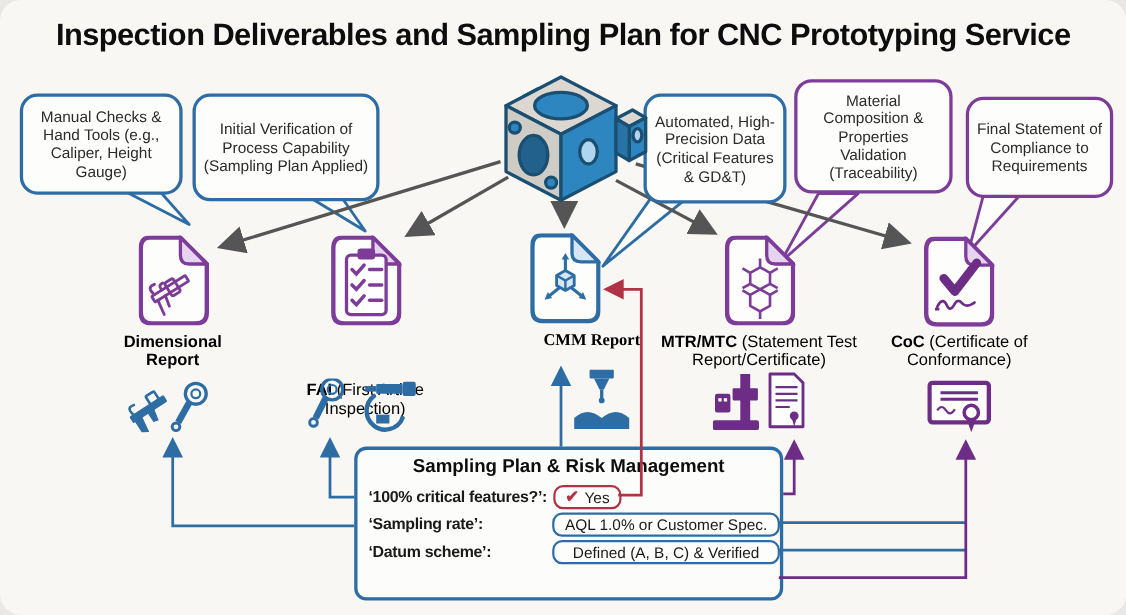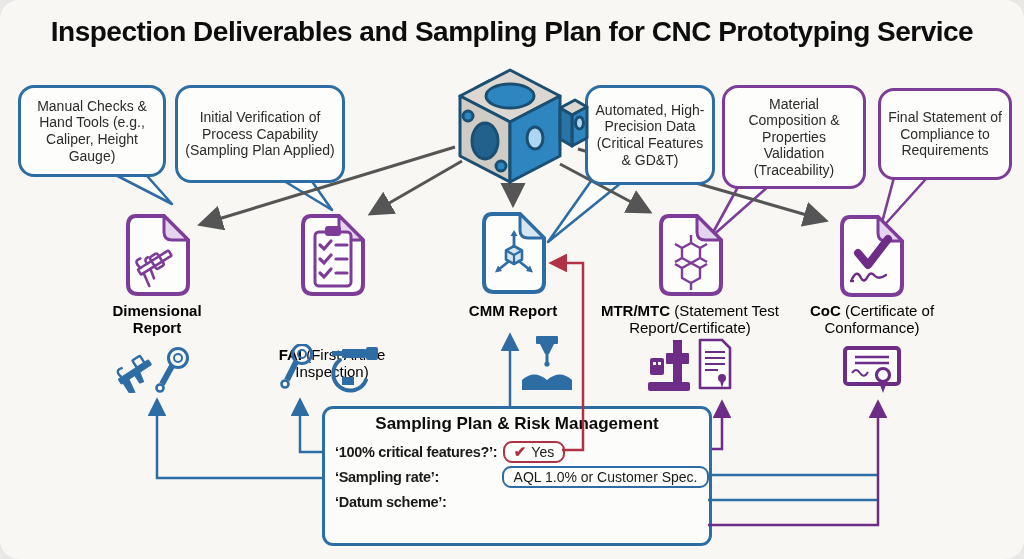--- a/index.html
+++ b/index.html
@@ -62,21 +62,21 @@
 
   <div class="bubble" style="left:18px;top:85px;width:148px;height:92px;">
       <span>Manual Checks &amp; Hand Tools (e.g., Caliper, Height Gauge)</span>
     </div>
   <div class="bubble" style="left:175px;top:85px;width:170px;height:98px;">
       <span>Initial Verification of Process Capability (Sampling Plan Applied)</span>
     </div>
   <div class="bubble" style="left:585px;top:85px;width:130px;height:100px;">
       <span>Automated, High-Precision Data (Critical Features &amp; GD&amp;T)</span>
     </div>
-  <div class="bubble purple" style="left:722px;top:85px;width:144px;height:104px;justify-content:flex-end;">
+  <div class="bubble purple" style="left:722px;top:72px;width:144px;height:104px;justify-content:flex-end;">
       <span>Material Composition &amp; Properties Validation (Traceability)</span>
     </div>
   <div class="bubble purple" style="left:878px;top:88px;width:134px;height:92px;">
       <span>Final Statement of Compliance to Requirements</span>
     </div>
 
   <svg class="art" style="left:415px;top:56px;" width="178" height="130" viewBox="0 0 178 130">
     <g stroke="#1b4f72" stroke-width="3" stroke-linejoin="round">
       <polygon points="45,40 95,14 145,40 95,66" fill="#dcd8d1"></polygon>
       <ellipse cx="95" cy="40" rx="24" ry="12" fill="#2e86c1"></ellipse>
@@ -128,21 +128,21 @@
       <line x1="32" y1="33" x2="32" y2="22"></line>
         <polygon points="32,18 28.5,24 35.5,24" fill="#2e6da4" stroke="none"></polygon>
       <line x1="26" y1="50" x2="16" y2="58"></line>
         <polygon points="13,60.5 20,59 16,53.5" fill="#2e6da4" stroke="none"></polygon>
       <line x1="38" y1="50" x2="48" y2="58"></line>
         <polygon points="51,60.5 44,59 48,53.5" fill="#2e6da4" stroke="none"></polygon>
     </g>
     <polygon points="32,34 40,38.5 40,47.5 32,52 24,47.5 24,38.5" fill="#d6e6f5" stroke="#2e6da4" stroke-width="2.6" stroke-linejoin="round"></polygon>
     <path d="M24,38.5 L32,43 L40,38.5 M32,43 V52" fill="none" stroke="#2e6da4" stroke-width="2.2"></path>
   </svg>
-  <div class="doc-label" style="left:438px;top:302px;width:150px;"><b>CMM Report</b><span></span></div>
+  <div class="doc-label" style="left:463px;top:302px;width:150px;font-family:Liberation Serif, serif;"><b>CMM Report</b><span></span></div>
 
   <svg class="art" style="left:659px;top:214px;" width="64" height="82" viewBox="0 0 64 82">
     <path d="M10,2 H38 L62,26 V70 Q62,80 52,80 H12 Q2,80 2,70 V12 Q2,2 10,2 Z" fill="#fdfdfc" stroke="#7d3c98" stroke-width="4"></path>
     <path d="M38,2 V18 Q38,26 46,26 H62 Z" fill="#e6d3f0" stroke="#7d3c98" stroke-width="3"></path>
     <g stroke="#7d3c98" stroke-width="2.4" fill="none" stroke-linejoin="round">
       <polygon points="32,29 41,34 41,44 32,49 23,44 23,34"></polygon>
       <polygon points="32,49 41,54 41,64 32,69 23,64 23,54"></polygon>
       <line x1="32" y1="29" x2="32" y2="21"></line>
         <line x1="41" y1="34" x2="48" y2="30"></line>
         <line x1="23" y1="34" x2="16" y2="30"></line>
@@ -244,20 +244,23 @@
         </span>
     </div>
     <div class="prow">
       <span class="plabel">‘Sampling rate’:</span>
       <span class="vbox full">
           <span>AQL 1.0% or Customer Spec.</span>
         </span>
     </div>
     <div class="prow">
       <span class="plabel">‘Datum scheme’:</span>
+      <span class="vbox full">
+          <span>Defined (A, B, C) &amp; Verified</span>
+        </span>
     </div>
   </div>
 
   <svg id="layer-front" class="layer" width="1024" height="559">
     <defs>
       <marker id="mBlue" viewBox="0 0 10 10" refX="8" refY="5" markerWidth="7.5" markerHeight="7.5" orient="auto-start-reverse">
         <path d="M0,0 L10,5 L0,10 z" fill="#2e6da4"></path>
       </marker>
       <marker id="mPurple" viewBox="0 0 10 10" refX="8" refY="5" markerWidth="7.5" markerHeight="7.5" orient="auto-start-reverse">
         <path d="M0,0 L10,5 L0,10 z" fill="#6d2d86"></path>

